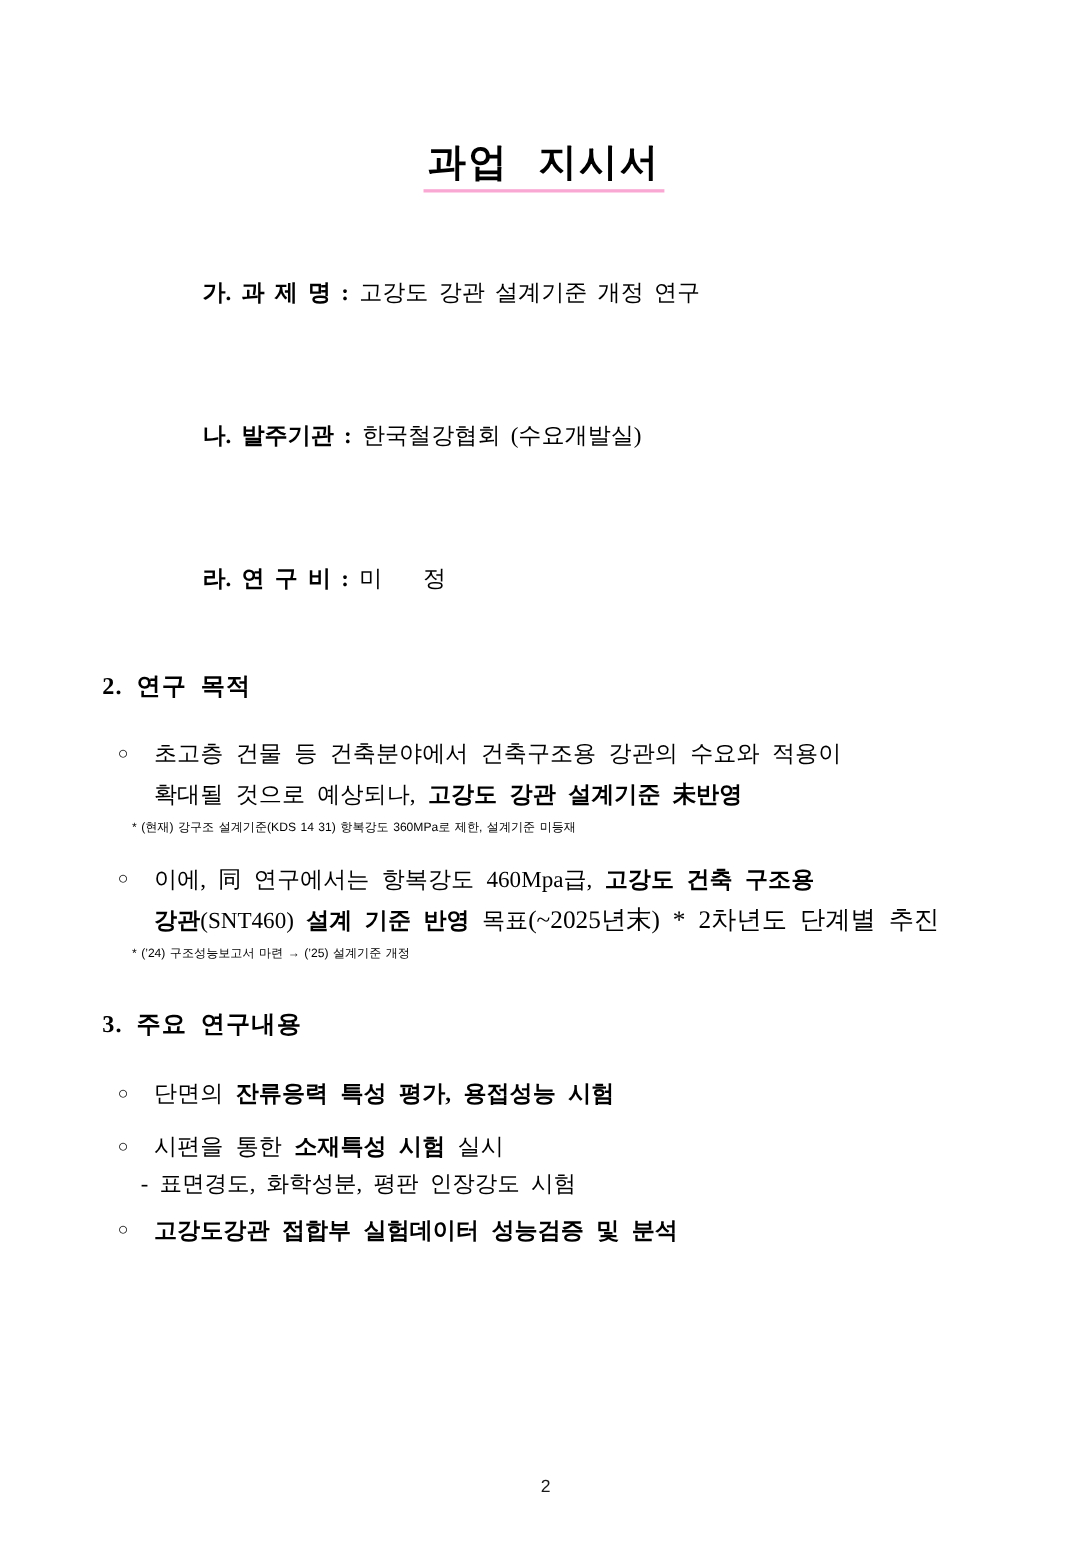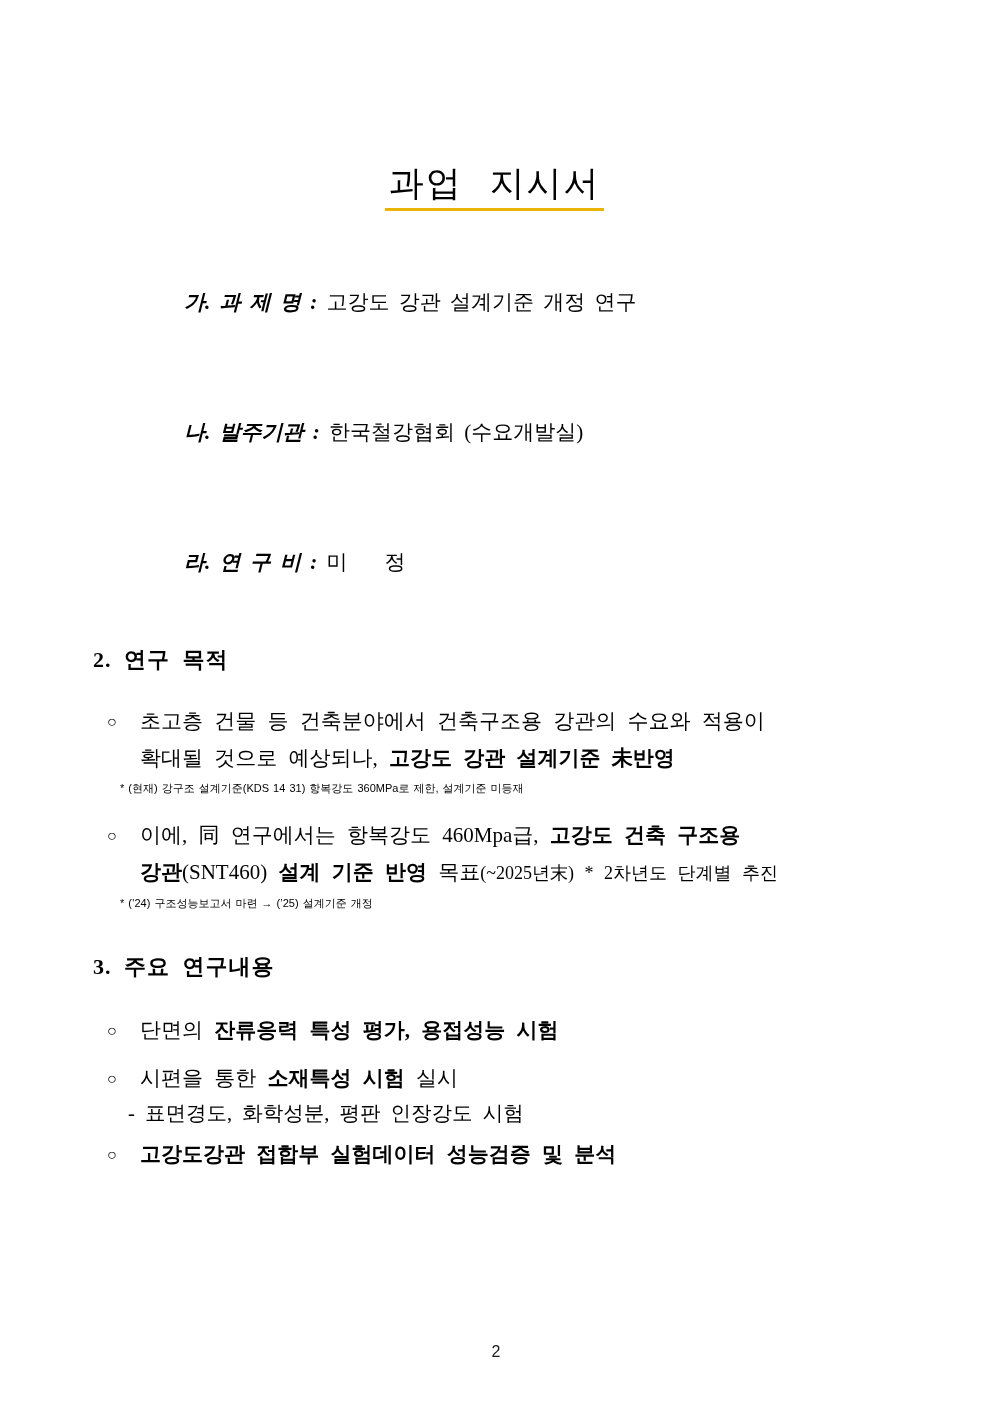--- a/index.html
+++ b/index.html
@@ -15,27 +15,26 @@
     overflow: hidden;
   }
   .content {
     padding: 126px 96px 0 93px;
   }
   
   .title-wrap { text-align: center; }
   .doc-title {
     display: inline-block;
     font-size: 35px;
-    font-weight: 400;
+    font-weight: 700;
     letter-spacing: 2px;
     word-spacing: 16px;
     line-height: 44px;
-    border-bottom: 3px solid #eab308;
+    border-bottom: 3px solid #f9a8d4;
     padding: 0 4px 2px 4px;
-    margin-top: 36px;
   }
   
   .sec-heading {
     font-size: 22px;
     font-weight: 700;
     letter-spacing: 1px;
     word-spacing: 6px;
     line-height: 26px;
   }
   .h-sec1 { margin-top: 96px; }
@@ -43,42 +42,42 @@
   .h-sec3 { margin-top: 40px; }
   
   .kv-item {
     margin-top: 52px;
     margin-left: 17px;
     font-size: 21px;
     line-height: 26px;
     word-spacing: 4px;
     white-space: pre;
   }
-  .kv-label { font-weight: 700; font-style: italic; }
+  .kv-label { font-weight: 700; }
   .kv-value { font-weight: 400; }
   
   .bullet-row {
     display: flex;
     align-items: flex-start;
     margin-left: 14px;
   }
   .bullet-marker {
     flex: 0 0 33px;
     font-size: 16px;
     line-height: 37px;
   }
   .bullet-text {
     flex: 1 1 auto;
     font-size: 21px;
     line-height: 37px;
     word-spacing: 6px;
     white-space: pre-wrap;
   }
   .b { font-weight: 700; }
-  .sm { font-size: 18px; }
+  .sm { font-size: 23px; }
   .s2-b1 { margin-top: 30px; }
   .s2-b2 { margin-top: 18px; }
   .s3-b1 { margin-top: 32px; }
   .s3-b2 { margin-top: 11px; }
   .s3-b3 { margin-top: 6px; }
   
   .note {
     margin-left: 27px;
     font-family: "Liberation Sans", "DejaVu Sans", sans-serif;
     font-size: 11px;

